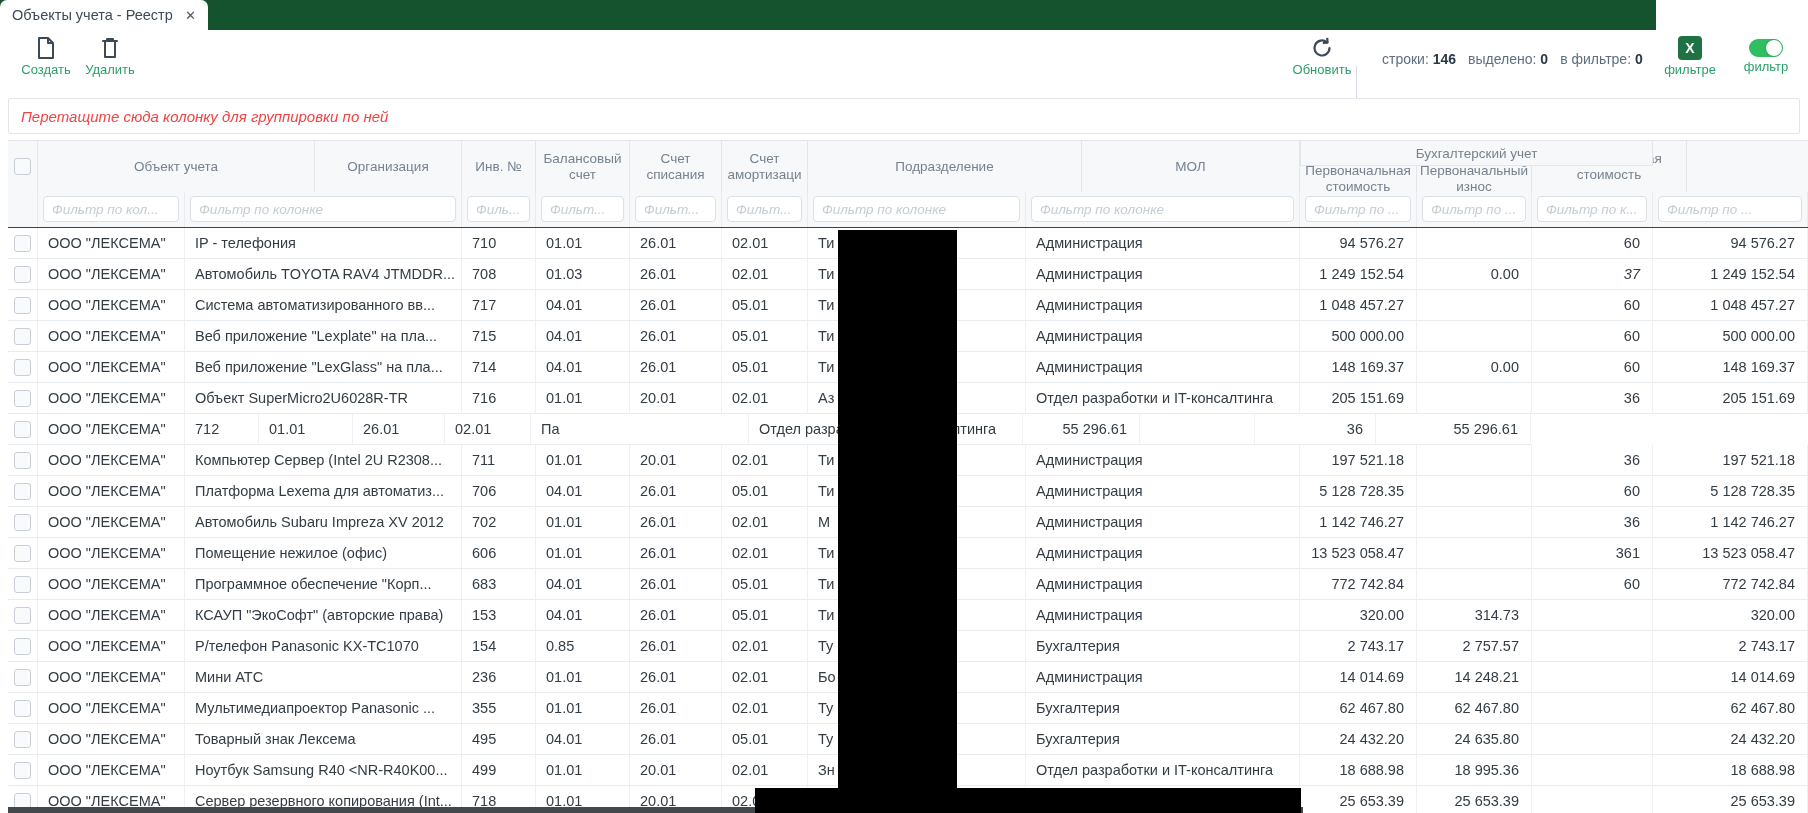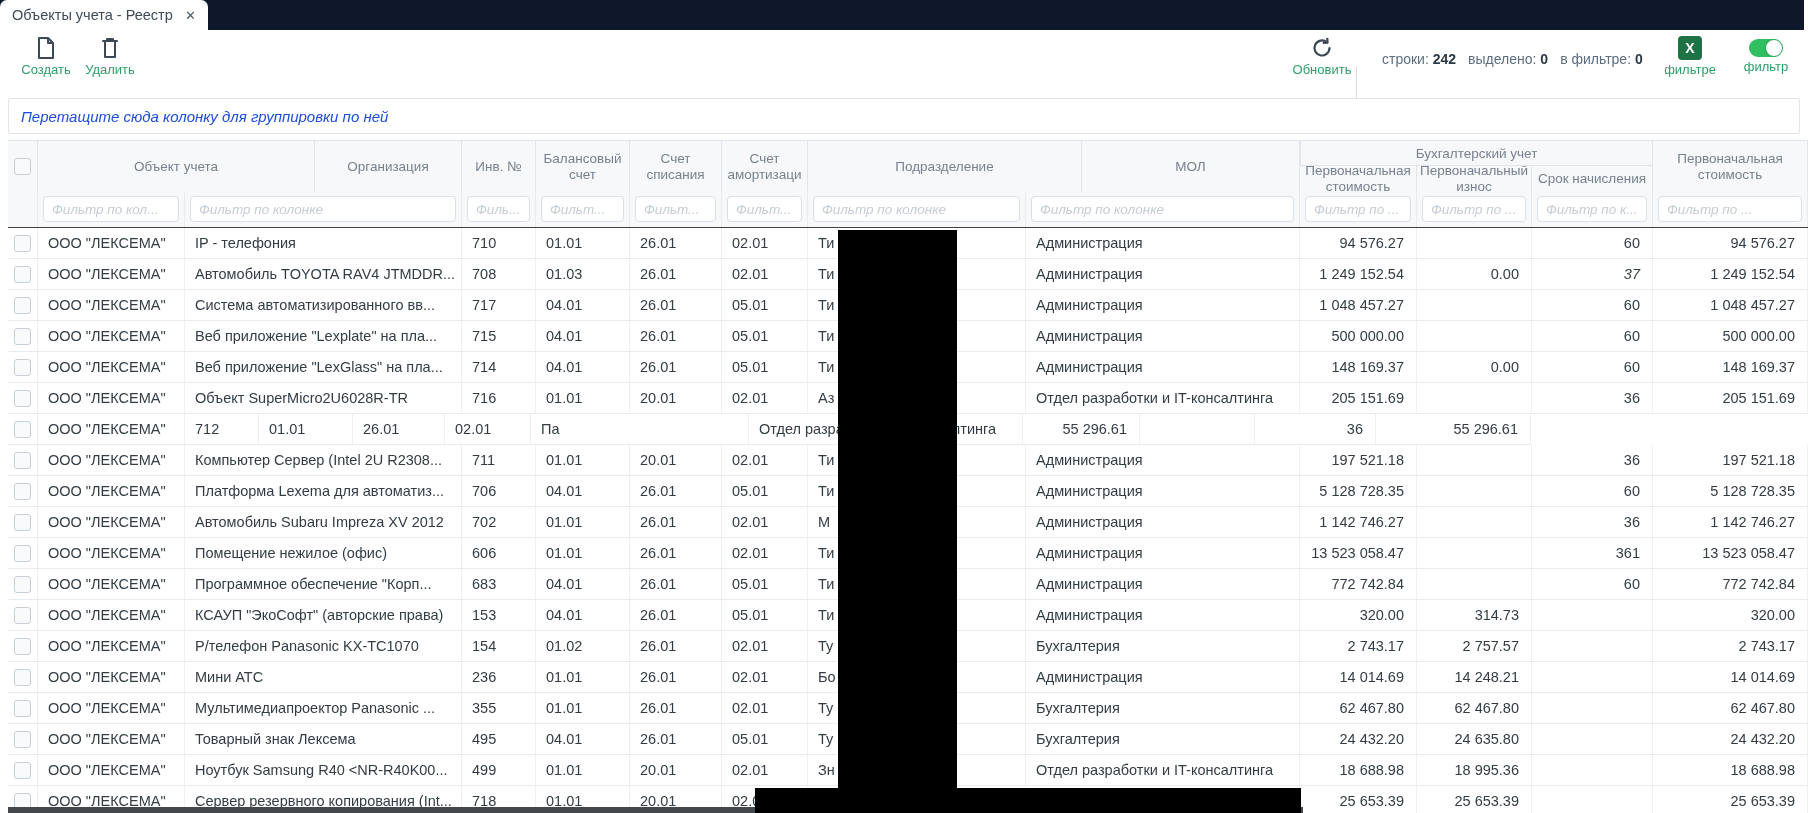--- a/index.html
+++ b/index.html
@@ -1,19 +1,19 @@
 <!DOCTYPE html>
 <html><head>
 <meta charset="utf-8">
 <style>
   html,body{margin:0;padding:0;background:#fff;}
   .screen{position:relative;width:1808px;height:813px;overflow:hidden;background:#fff;
     font-family:"Liberation Sans","DejaVu Sans",sans-serif;-webkit-font-smoothing:antialiased;}
   
-  .tabbar{position:absolute;left:0;top:0;width:1804px;height:30px;background:#0f172a;}
+  .tabbar{position:absolute;left:0;top:0;width:1656px;height:30px;background:#14532d;}
   .tab{position:absolute;left:0;top:0;width:208px;height:30px;background:#fff;
     border-radius:7px 7px 0 0;display:flex;align-items:center;padding:0 12px;box-sizing:border-box;}
   .tab-title{font-size:14.5px;color:#3c4a59;white-space:nowrap;flex:1;}
   .tab-close{font-size:13px;font-weight:bold;color:#4b5764;cursor:pointer;padding-left:8px;}
   
   .toolbar{position:absolute;left:0;top:30px;width:1808px;height:58px;background:#fff;}
   .tool-btn{position:absolute;top:6px;width:64px;height:48px;display:flex;flex-direction:column;
     align-items:center;justify-content:flex-start;gap:3px;cursor:pointer;}
   .tool-btn .lbl{font-size:13px;color:#2d9e68;line-height:1;}
   .btn-create{left:14px;}
@@ -26,21 +26,21 @@
     font-size:14px;color:#5d6e80;}
   .stats b{color:#2b3845;font-weight:bold;}
   .excel-icon{width:24px;height:24px;border-radius:4px;background:#1f7244;color:#fff;display:flex;
     align-items:center;justify-content:center;font-size:14px;font-weight:bold;}
   .toggle{width:34px;height:18px;border-radius:9px;background:#2fbe60;position:relative;margin-top:3px;}
   .toggle .knob{position:absolute;right:1px;top:1px;width:16px;height:16px;border-radius:50%;background:#fff;
     box-shadow:0 0 2px rgba(0,0,0,.3);}
   
   .groupbar{position:absolute;left:8px;top:98px;width:1792px;height:36px;box-sizing:border-box;
     border:1px solid #e2e6ea;border-radius:2px;background:#fff;display:flex;align-items:center;
-    padding-left:12px;font-style:italic;font-size:15px;color:#1d4ed8;}
+    padding-left:12px;font-style:italic;font-size:15px;color:#ef4444;}
   
   .table{position:absolute;left:8px;top:140px;width:1800px;}
   .thead{position:relative;display:flex;height:52px;background:#f7f8fa;
     border-top:1px solid #e2e6ea;box-sizing:border-box;}
   .h-cell{box-sizing:border-box;border-right:1px solid #e2e5ea;display:flex;align-items:center;
     justify-content:center;text-align:center;color:#76828f;font-size:13.5px;line-height:1.15;padding:1px 2px;}
   .h-cell.grouped{padding-top:25px;}
   .group-cell{position:absolute;left:1292px;top:0;width:353px;height:25px;box-sizing:border-box;
     background:#f7f8fa;border-left:1px solid #e2e5ea;border-right:1px solid #e2e5ea;
     border-bottom:1px solid #e2e5ea;display:flex;align-items:center;justify-content:center;
@@ -105,21 +105,21 @@
           <polyline points="17.2,1.8 17.6,6.6 12.8,7" fill="none" stroke="#3d4956" stroke-width="2.2" stroke-linejoin="round"></polyline>
         </svg>
       </span>
       <span class="lbl">Обновить</span>
     </div>
 
     <div class="vsep"></div>
 
     <div class="stats">
       <span>
-        <span>строки:</span>&nbsp;<b>242</b>
+        <span>строки:</span>&nbsp;<b>146</b>
       </span>
       <span>
         <span>выделено:</span>&nbsp;<b>0</b>
       </span>
       <span>
         <span>в фильтре:</span>&nbsp;<b>0</b>
       </span>
     </div>
 
     <div class="tool-btn btn-export">
@@ -166,23 +166,20 @@
           <div>Подразделение</div>
         </div>
         <div class="h-cell" style="width: 218px;">
           <div>МОЛ</div>
         </div>
         <div class="h-cell grouped" style="width: 117px;">
           <div>Первоначальная стоимость</div>
         </div>
         <div class="h-cell grouped" style="width: 115px;">
           <div>Первоначальный износ</div>
-        </div>
-        <div class="h-cell grouped" style="width: 121px;">
-          <div>Срок начисления</div>
         </div>
         <div class="h-cell" style="width: 155px;">
           <div>Первоначальная стоимость</div>
         </div>
         <div class="group-cell" style="left: 1292px; width: 353px;">Бухгалтерский учет</div>
       </div>
     <div class="frow">
         <div class="f-cell" style="width: 30px;"></div>
         <div class="f-cell" style="width: 147px;"><input type="text" placeholder="Фильтр по кол..." style=""></div>
         <div class="f-cell" style="width: 277px;"><input type="text" placeholder="Фильтр по колонке" style=""></div>
@@ -418,21 +415,21 @@
           <div class="cell num" style="width: 121px;"></div>
           <div class="cell num" style="width: 155px;">320.00</div>
         </div>
         <div class="row">
           <div class="cell cb-wrap" style="width: 30px;">
             <div class="cbx"></div>
           </div>
           <div class="cell" style="width: 147px;">ООО "ЛЕКСЕМА"</div>
           <div class="cell" style="width: 277px;">Р/телефон Panasonic KX-TC1070</div>
           <div class="cell" style="width: 74px;">154</div>
-          <div class="cell" style="width: 94px;">01.02</div>
+          <div class="cell" style="width: 94px;">0.85</div>
           <div class="cell" style="width: 92px;">26.01</div>
           <div class="cell" style="width: 86px;">02.01</div>
           <div class="cell" style="width: 218px;">Ту</div>
           <div class="cell" style="width: 274px;">Бухгалтерия</div>
           <div class="cell num" style="width: 117px;">2 743.17</div>
           <div class="cell num" style="width: 115px;">2 757.57</div>
           <div class="cell num" style="width: 121px;"></div>
           <div class="cell num" style="width: 155px;">2 743.17</div>
         </div>
         <div class="row">

